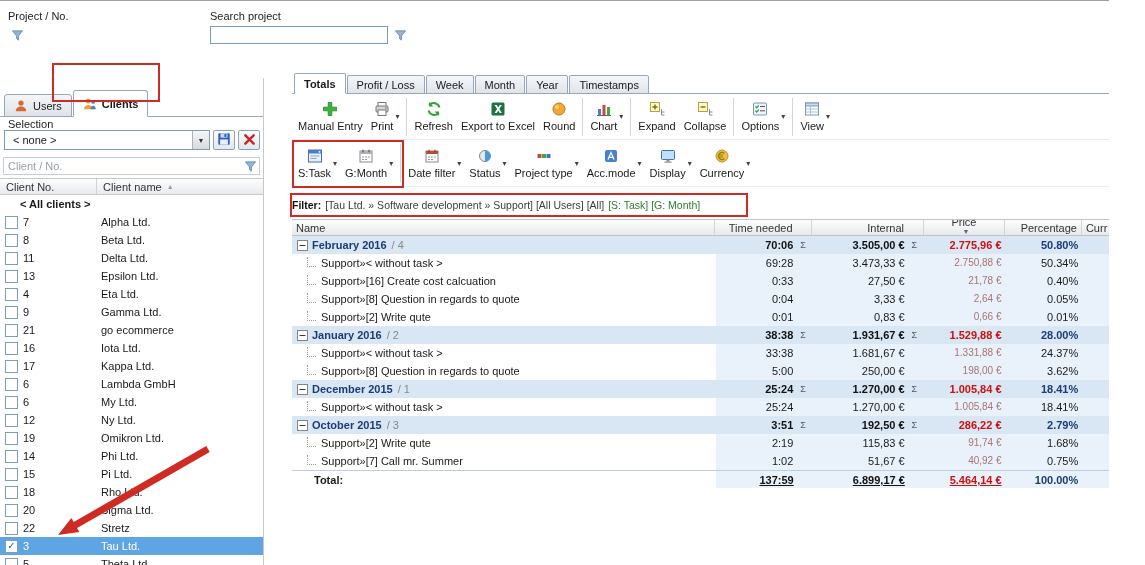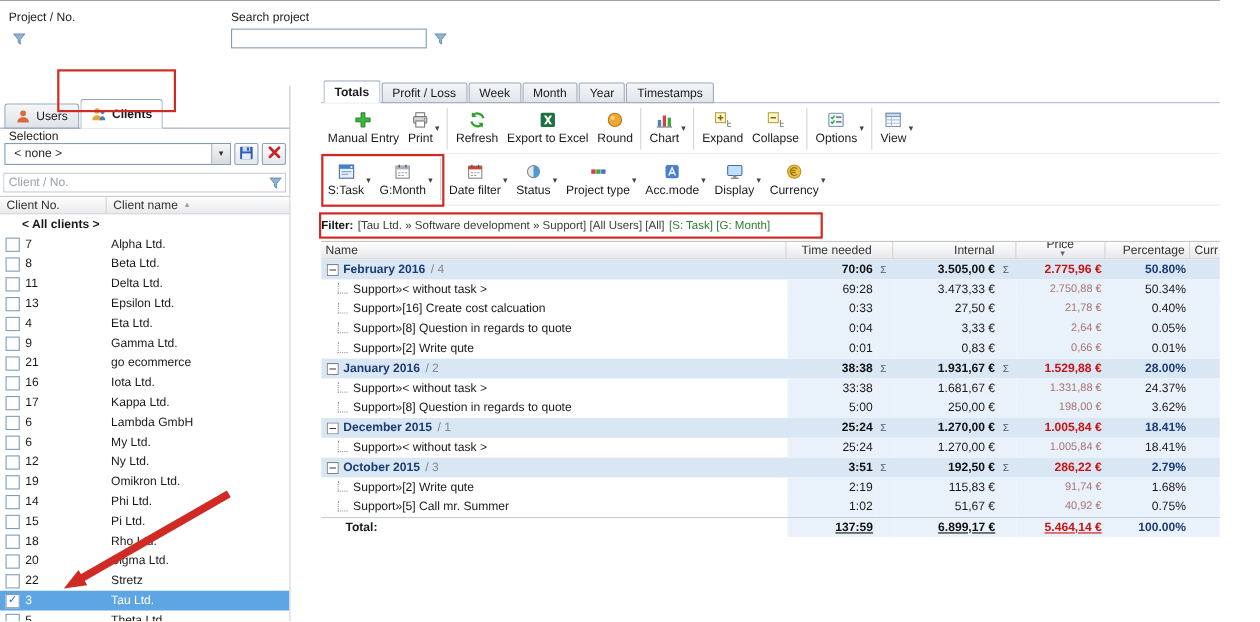--- a/index.html
+++ b/index.html
@@ -739,21 +739,21 @@
           <div class="gc-sig vcell"></div>
           <div class="gc-int vcell">115,83 €</div>
           <div class="gc-sig vcell"></div>
           <div class="gc-price vcell">91,74 €</div>
           <div class="gc-pct vcell">1.68%</div>
           <div class="gc-curr vcell"></div>
         </div>
         <div class="grid-row child">
           <div class="gc-name">
             <span class="tree-l"></span>
-            <span>Support»[5] Call mr. Summer</span>
+            <span>Support»[7] Call mr. Summer</span>
           </div>
           <div class="gc-time vcell">1:02</div>
           <div class="gc-sig vcell"></div>
           <div class="gc-int vcell">51,67 €</div>
           <div class="gc-sig vcell"></div>
           <div class="gc-price vcell">40,92 €</div>
           <div class="gc-pct vcell">0.75%</div>
           <div class="gc-curr vcell"></div>
         </div>
         <div class="grid-row total">

